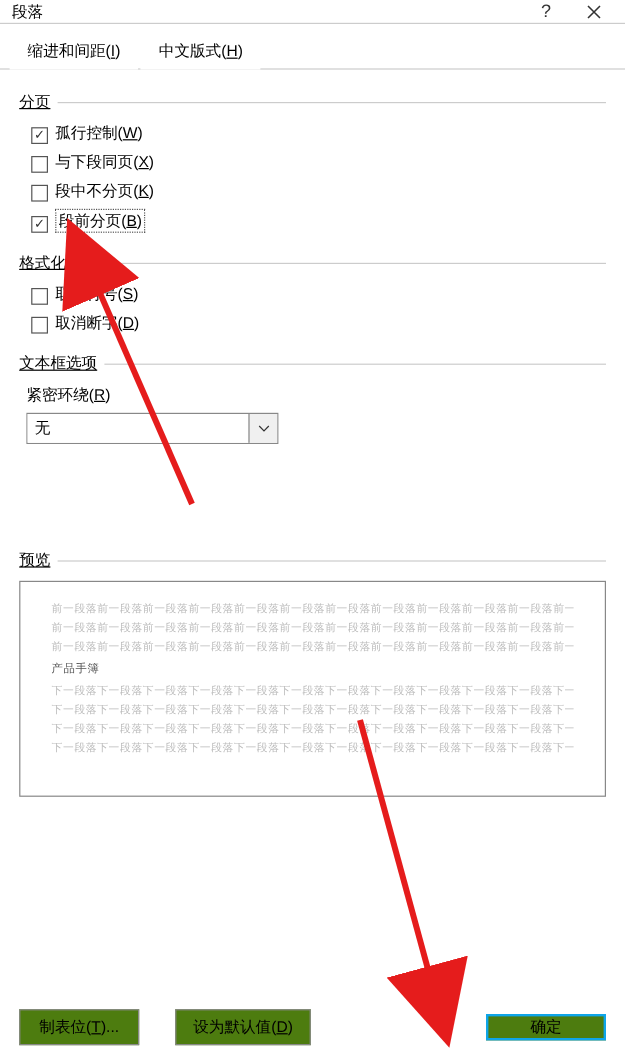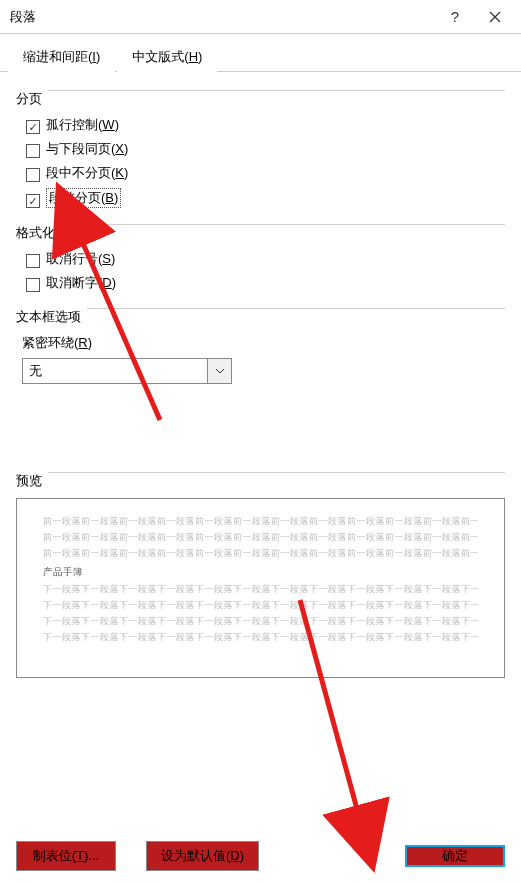--- a/index.html
+++ b/index.html
@@ -6,21 +6,21 @@
   body {
     font-family: "Microsoft YaHei", "SimSun", sans-serif;
     font-size: 13px;
     background: #fff;
     width: 521px;
     height: 883px;
     position: relative;
     overflow: hidden;
   }
   .titlebar {
-    height: 34px;
+    height: 20px;
     display: flex;
     align-items: center;
     padding: 0 6px 0 10px;
     border-bottom: 1px solid #ccc;
     background: #fff;
   }
   .titlebar .title { flex: 1; font-size: 13px; }
   .titlebar .btn {
     width: 40px; height: 28px;
     display: flex; align-items: center; justify-content: center;
@@ -44,21 +44,21 @@
     background: #fff;
     cursor: pointer;
   }
   .tab.active {
     border-color: #ccc;
     border-bottom: 1px solid #fff;
   }
   .tab .u { text-decoration: underline; }
   .content { padding: 10px 16px 0 16px; }
   .section-label { font-size: 13px; margin: 8px 0 8px 0; }
-  .section-label.with-line { display:flex; gap:6px; }
+  .section-label.with-line { display:flex; align-items:center; gap:6px;text-decoration:underline; }
   .section-label.with-line::after {
     content:"";
     flex:1;
     height:1px;
     background:#ccc;
   }
   .chk-row {
     display: flex; align-items: flex-end;
     margin: 6px 0 6px 10px;
     gap: 6px;
@@ -124,21 +124,21 @@
     position:absolute;
     bottom: 12px; left:0; right:0;
     display:flex;
     gap: 30px;
     padding: 0 16px;
     align-items:center;
   }
   .button-bar .spacer { flex:1; }
   .btn-std {
     border:1px solid #888;
-    background:#b91c1c;
+    background:#4d7c0f;
     padding: 5px 14px;
     font-size: 13px;
     min-width: 100px;
     text-align:center;
     cursor:pointer;
   }
   .btn-std.primary {
     border:2px solid #0ea5e9;
     padding: 0 13px;
   }

